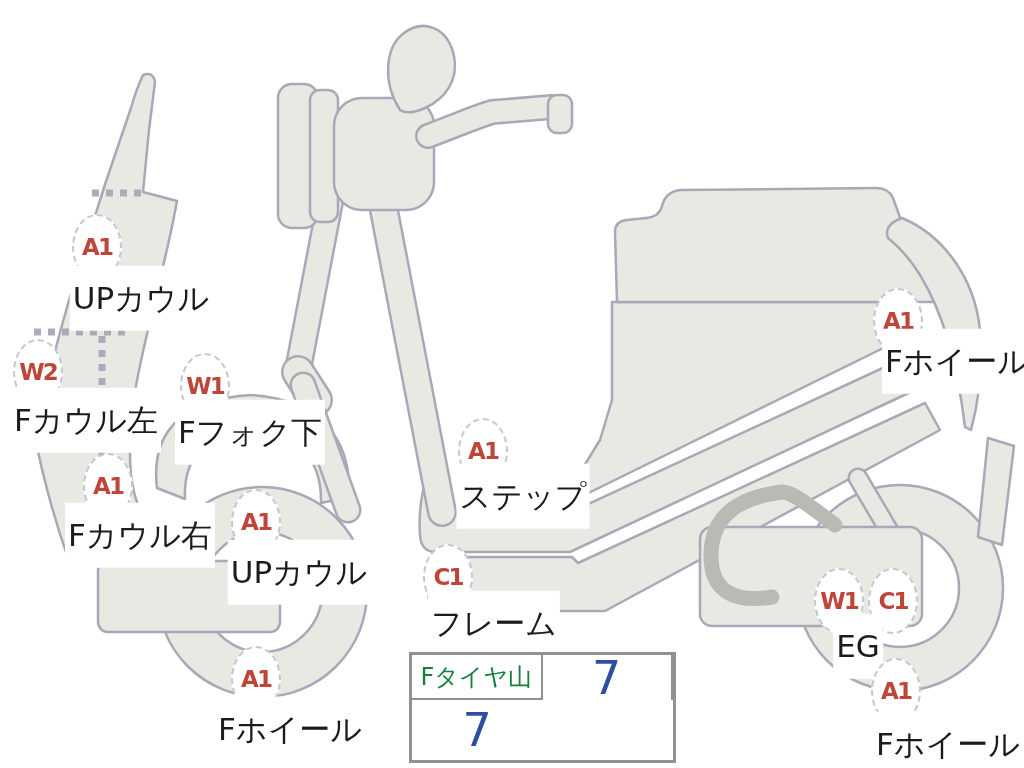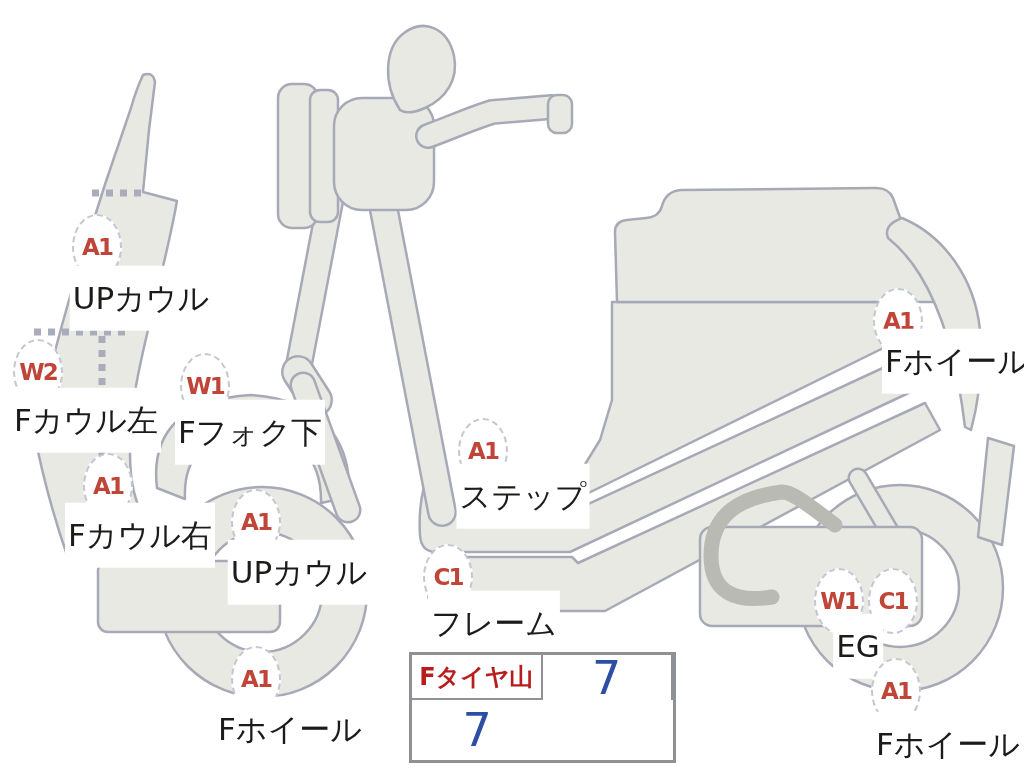--- a/index.html
+++ b/index.html
@@ -9,21 +9,21 @@
   .marker{position:absolute;width:50px;height:66px;transform:translate(-50%,-50%);
           background:#ffffff;border:2px dashed #c3c7d1;border-radius:50%;
           display:flex;align-items:center;justify-content:center;box-sizing:border-box;}
   .marker span{font-size:23px;font-weight:600;letter-spacing:-2px;line-height:1;}
   .part-label{position:absolute;transform:translate(-50%,-50%);font-size:31px;font-weight:500;
           color:#1c1b1a;background:#ffffff;padding:16px 3px;line-height:1.05;white-space:nowrap;}
   .tire-table{position:absolute;left:409px;top:652px;width:267px;height:111px;
           box-sizing:border-box;border:3px solid #8f9196;background:#ffffff;
           display:grid;grid-template-columns:1fr 1fr;grid-template-rows:45px 1fr;}
   .tire-table .hcell{display:flex;align-items:center;justify-content:center;
-          font-size:24px;font-weight:700;color:#b91c1c;border-bottom:2px solid #8f9196;}
+          font-size:24px;font-weight:400;color:#15803d;border-bottom:2px solid #8f9196;}
   .tire-table .vcell{display:flex;align-items:center;justify-content:center;
           font-size:46px;font-weight:500;}
   .tire-table .col1{border-right:2px solid #8f9196;}
 </style>
 </head>
 <body>
 
 <div id="stage">
 
   <svg id="bike" width="1024" height="768" viewBox="0 0 1024 768">

